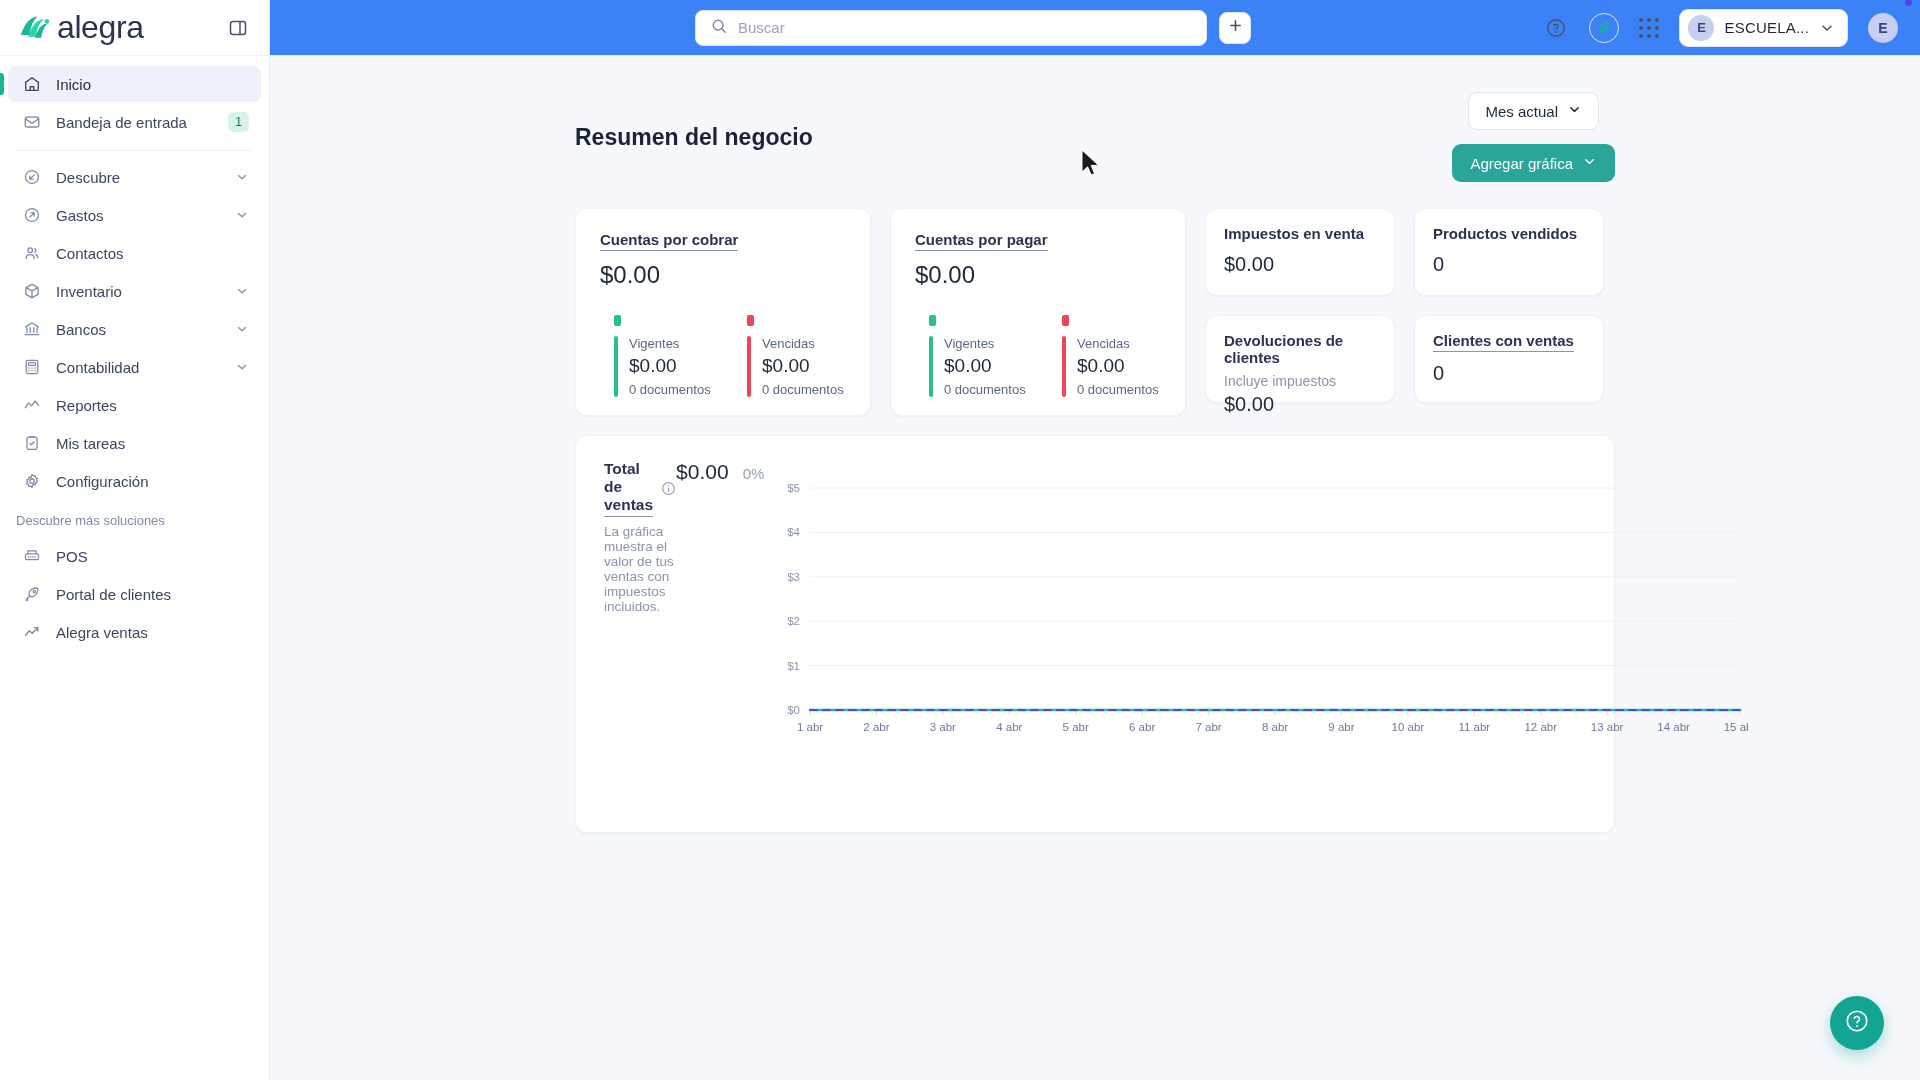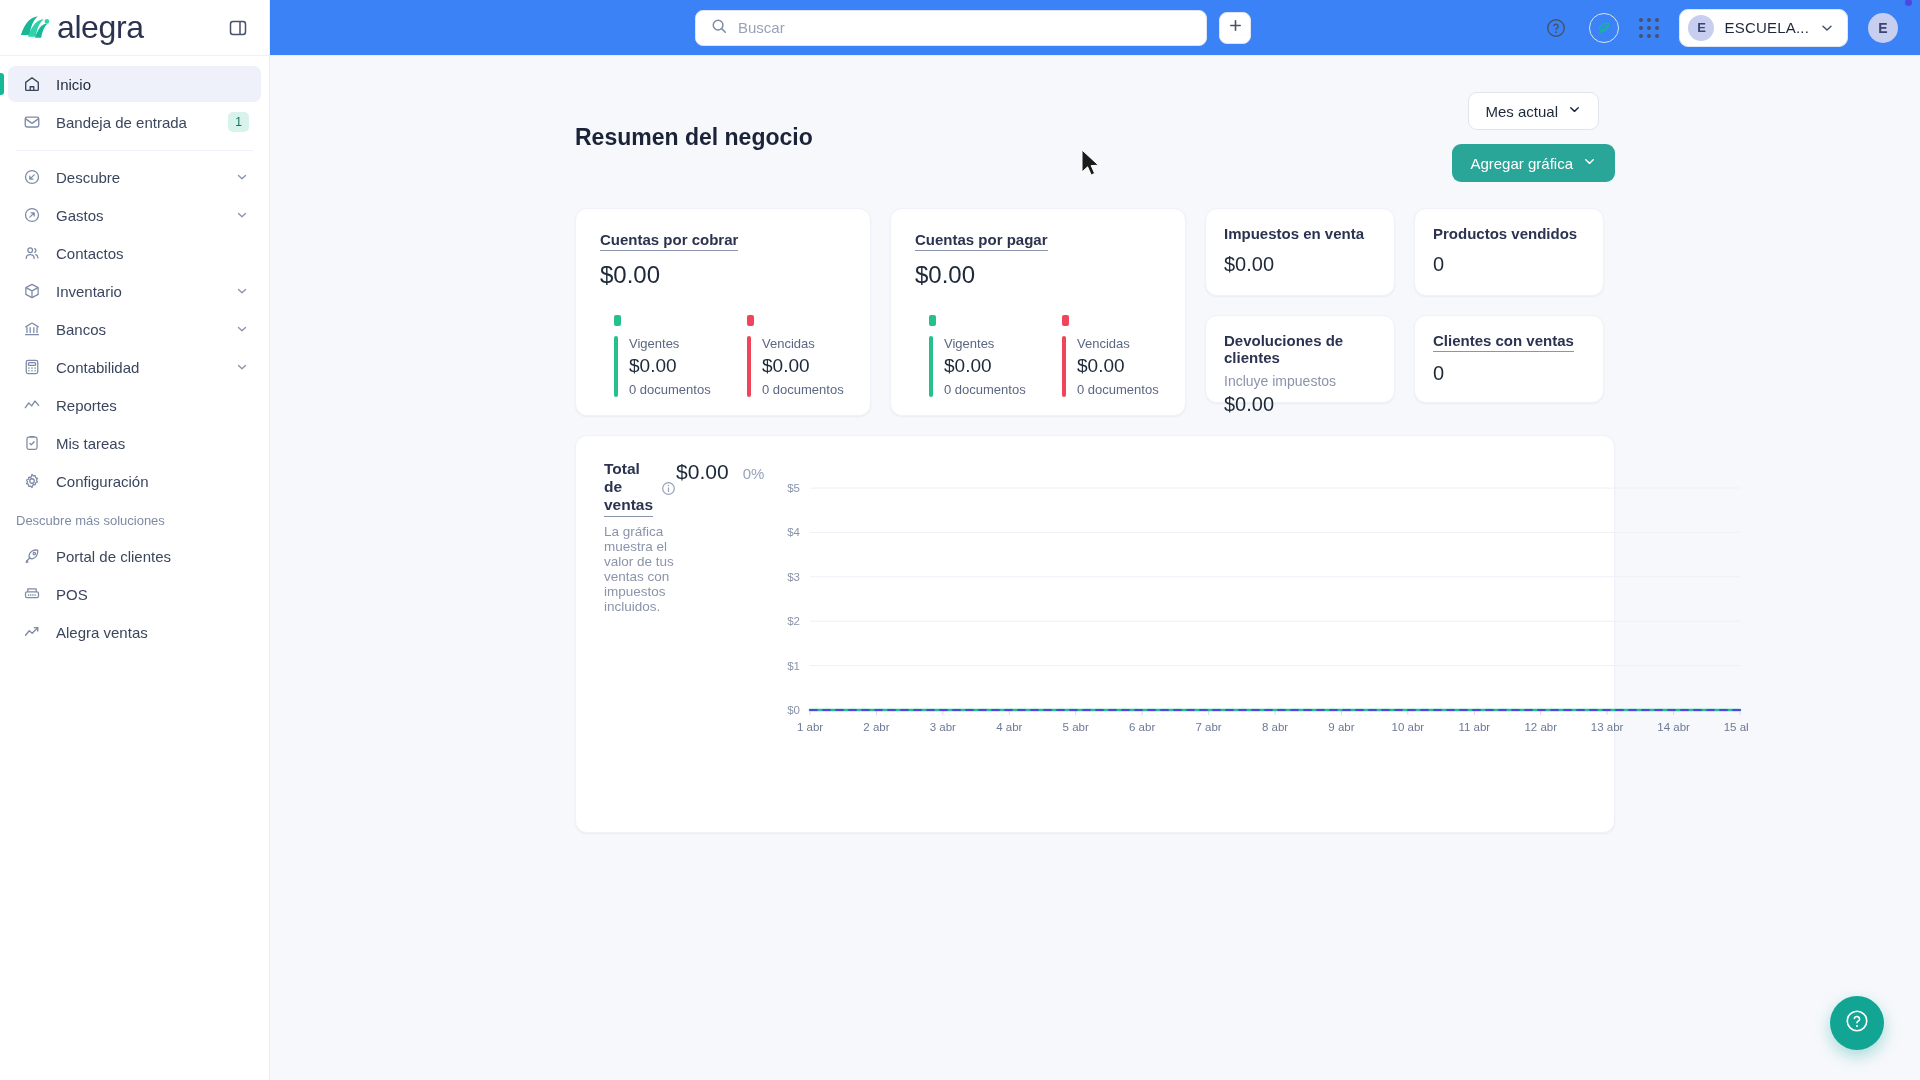--- a/index.html
+++ b/index.html
@@ -382,37 +382,37 @@
           </svg>
         </span>
         <span class="lbl">Configuración</span>
       </div>
 
       <div class="nav-section-title">Descubre más soluciones</div>
 
       <div class="nav-item">
         <span class="ico">
           <svg width="18" height="18" viewBox="0 0 20 20" fill="none" stroke="currentColor" stroke-width="1.4" stroke-linejoin="round">
+            <path d="M5.4 7.6V4.4h9.2v3.2"></path>
+            <rect x="2.8" y="7.6" width="14.4" height="6.4" rx="1.6"></rect>
+            <path d="M6.2 11.2h.01M8.6 11.2h.01M11 11.2h.01M13.4 11.2h.01" stroke-width="1.8" stroke-linecap="round"></path>
+          </svg>
+        </span>
+        <span class="lbl">POS</span>
+      </div>
+
+      <div class="nav-item">
+        <span class="ico">
+          <svg width="18" height="18" viewBox="0 0 20 20" fill="none" stroke="currentColor" stroke-width="1.4" stroke-linejoin="round">
             <path d="M8.4 12.6c-3.2-1.2-1.4-6 1.4-7.8 1.8-1.2 4.4-1.6 6.6-1.4.2 2.2-.2 4.8-1.4 6.6-1.8 2.8-6.6 4.6-7.8 1.4Z"></path>
             <circle cx="12.6" cy="7.4" r="1.3"></circle>
             <path d="M7.4 12.2 L4 15.8M6 16.6l-2.4.6.6-2.4"></path>
           </svg>
         </span>
         <span class="lbl">Portal de clientes</span>
-      </div>
-
-      <div class="nav-item">
-        <span class="ico">
-          <svg width="18" height="18" viewBox="0 0 20 20" fill="none" stroke="currentColor" stroke-width="1.4" stroke-linejoin="round">
-            <path d="M5.4 7.6V4.4h9.2v3.2"></path>
-            <rect x="2.8" y="7.6" width="14.4" height="6.4" rx="1.6"></rect>
-            <path d="M6.2 11.2h.01M8.6 11.2h.01M11 11.2h.01M13.4 11.2h.01" stroke-width="1.8" stroke-linecap="round"></path>
-          </svg>
-        </span>
-        <span class="lbl">POS</span>
       </div>
 
       <div class="nav-item">
         <span class="ico">
           <svg width="18" height="18" viewBox="0 0 20 20" fill="none" stroke="currentColor" stroke-width="1.5" stroke-linecap="round" stroke-linejoin="round">
             <path d="M2.8 13.6 L7 8.6 L10.2 11.4 L16.4 5.2"></path>
             <path d="M12.6 5.2h3.8v3.8"></path>
           </svg>
         </span>
         <span class="lbl">Alegra ventas</span>

